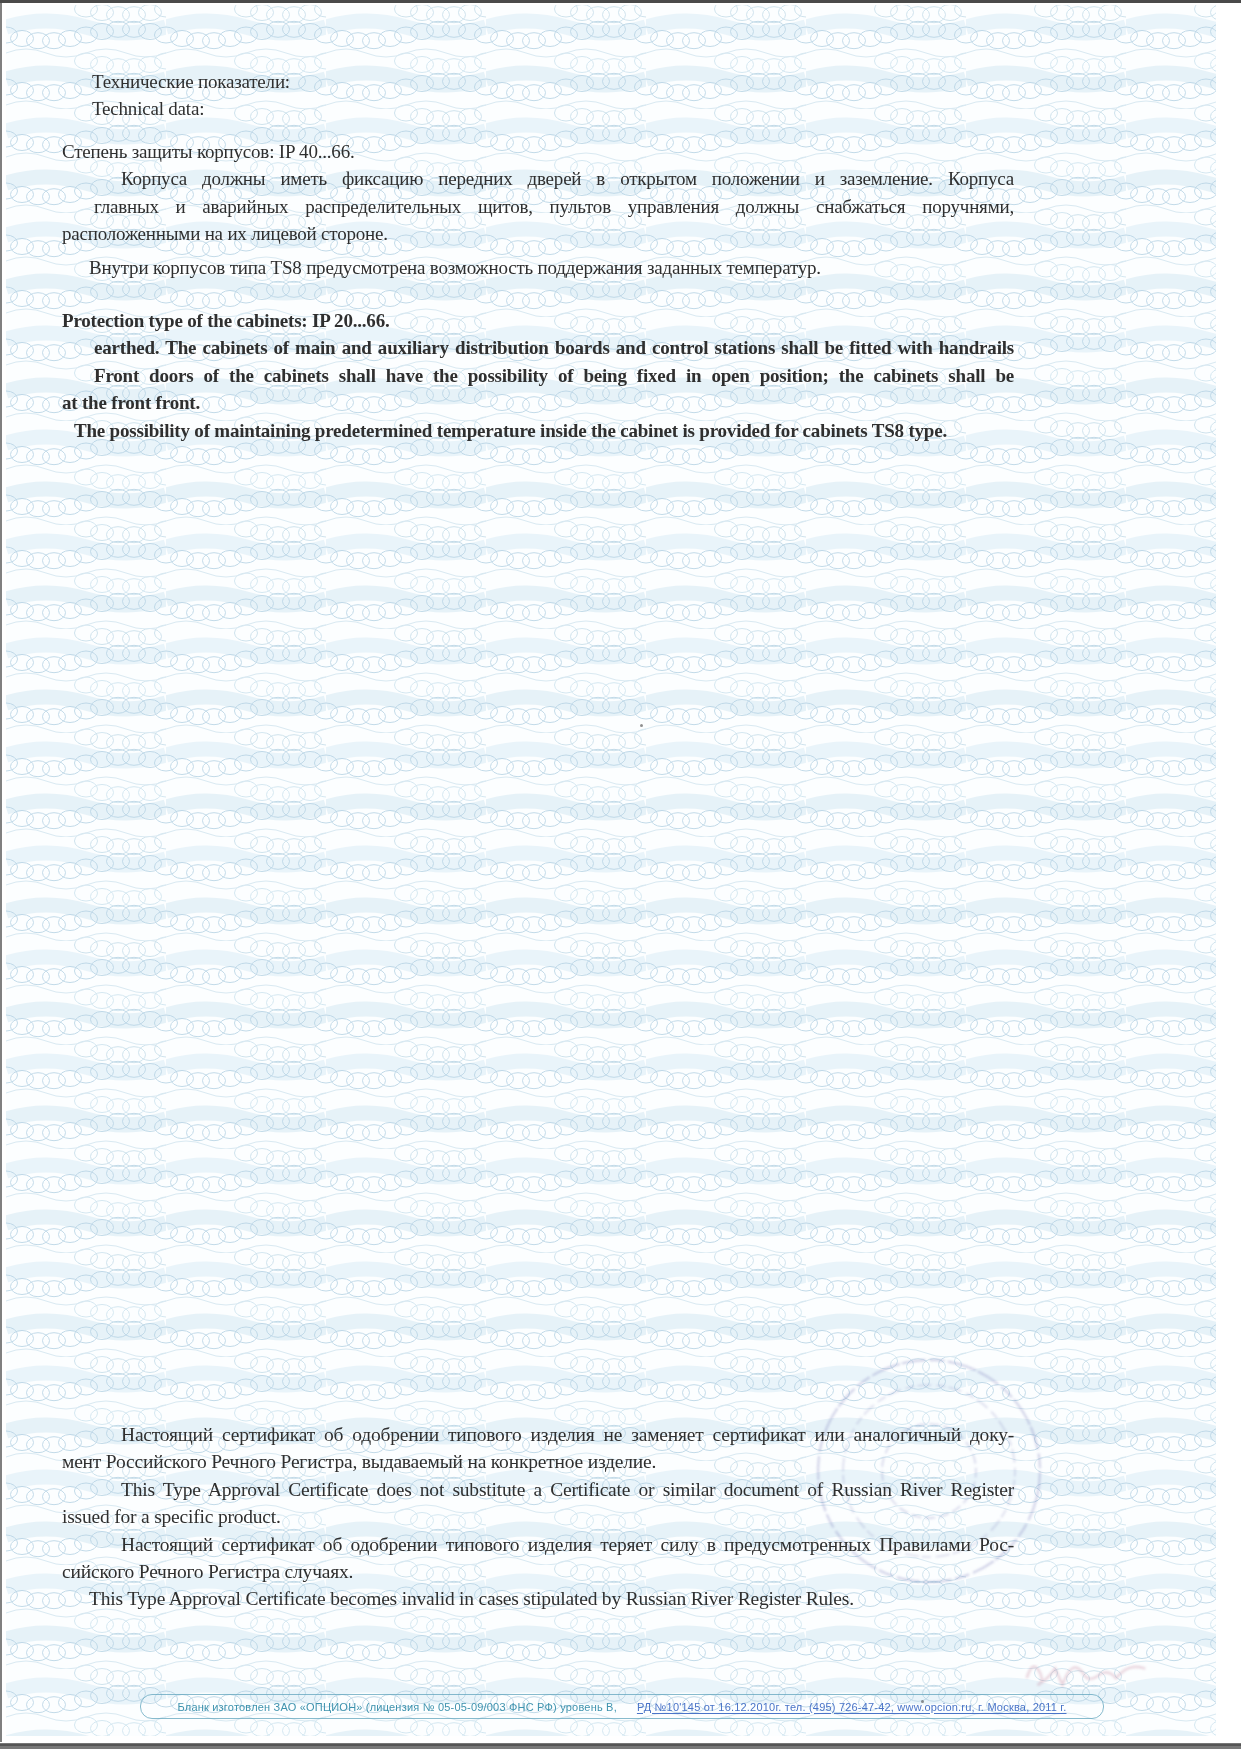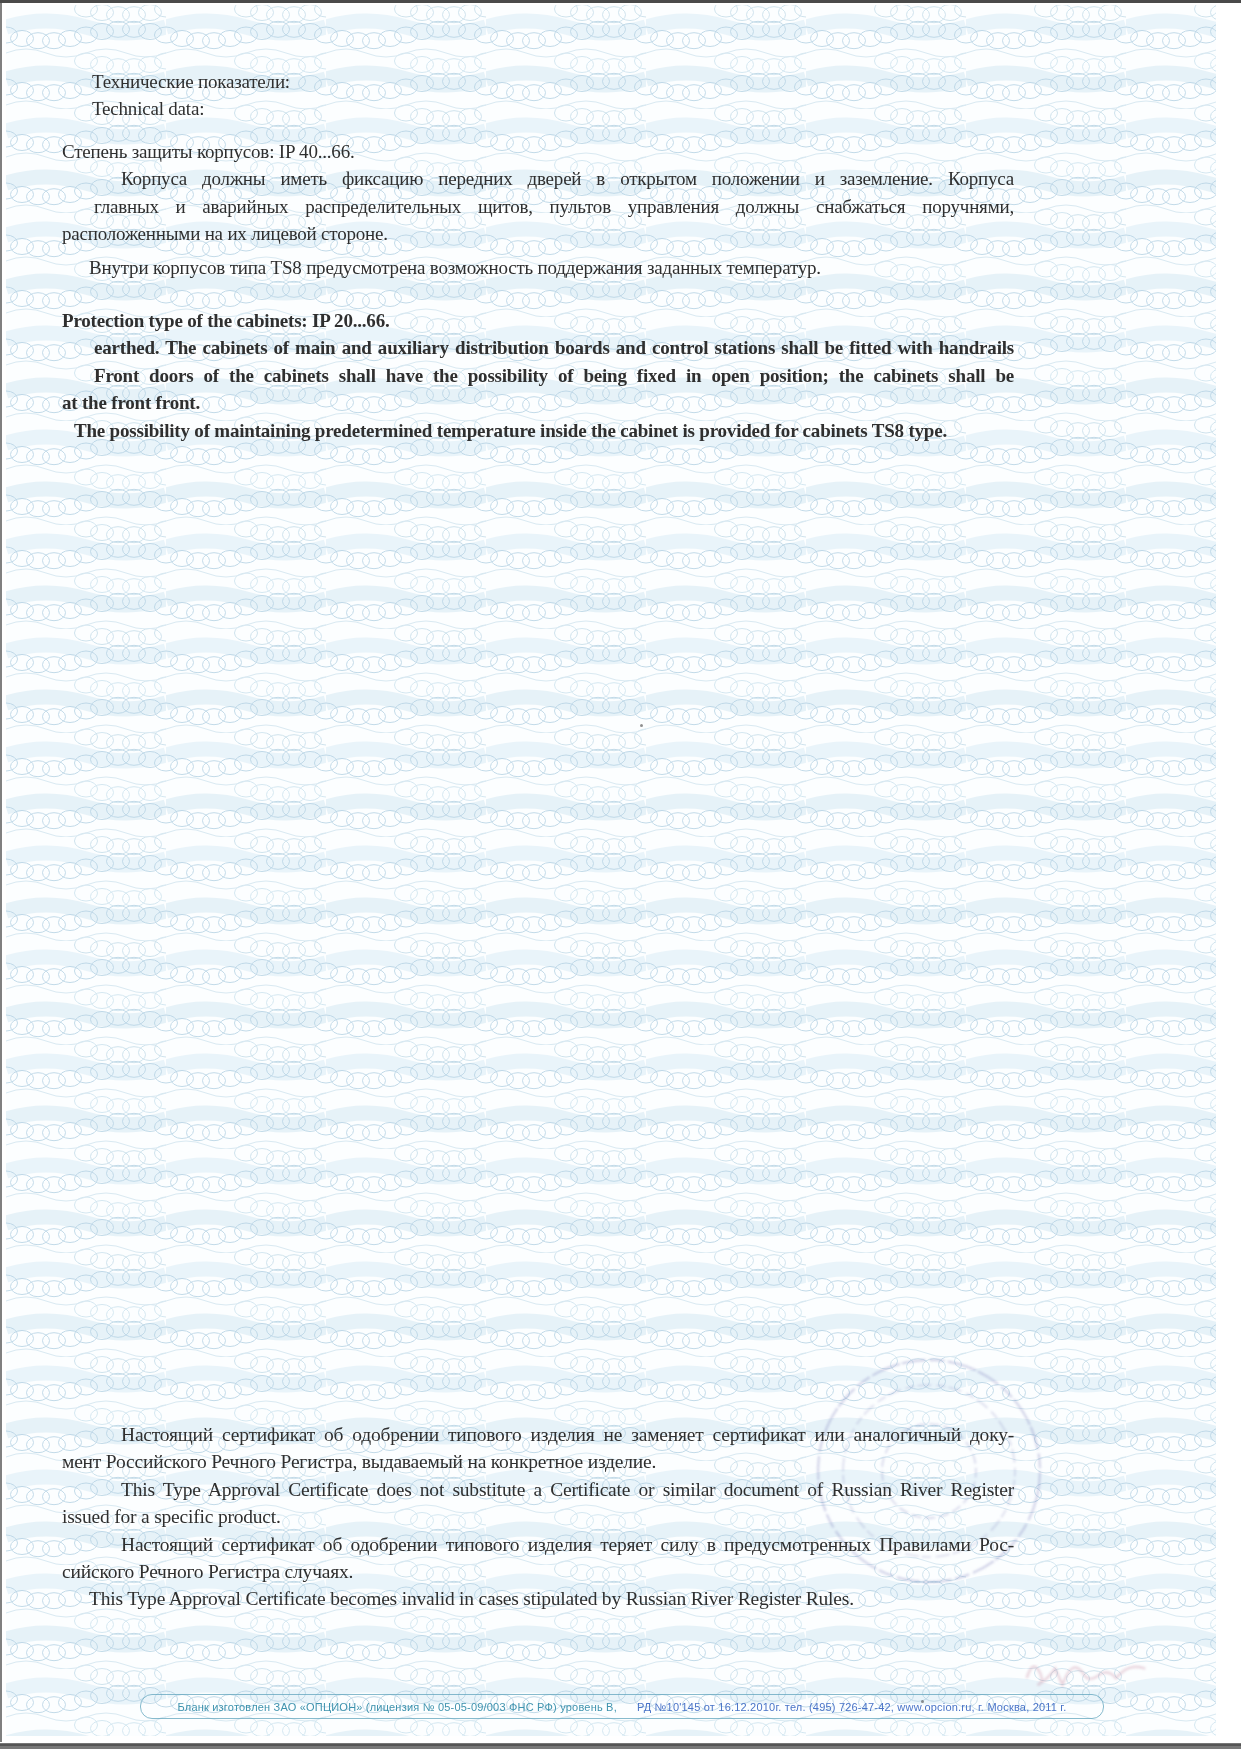--- a/index.html
+++ b/index.html
@@ -45,21 +45,21 @@
   .footer-box{
     position:absolute;z-index:2;
     left:140px;top:1694px;width:962px;height:23px;
     border:1px solid rgba(96,164,188,0.75);
     border-radius:12px;
     display:flex;align-items:center;justify-content:center;
     font-family:"Liberation Sans","DejaVu Sans",sans-serif;
     font-size:11px;letter-spacing:0.2px;white-space:nowrap;
   }
   .footer-part1{color:#3f93ae;}
-  .footer-part2{color:#4a74c8;text-underline-offset:2px;margin-left:20px;}
+  .footer-part2{color:#4a74c8;text-decoration:underline;text-underline-offset:2px;margin-left:20px;}
 
   .dot{position:absolute;z-index:2;width:3px;height:3px;border-radius:50%;background:#555;opacity:.65;}
 </style>
 </head>
 <body>
 
 <div class="page">
 
   <div class="pattern-wrap">
     <svg width="1210" height="1731" viewBox="0 0 1210 1731" preserveAspectRatio="none" aria-hidden="true">

